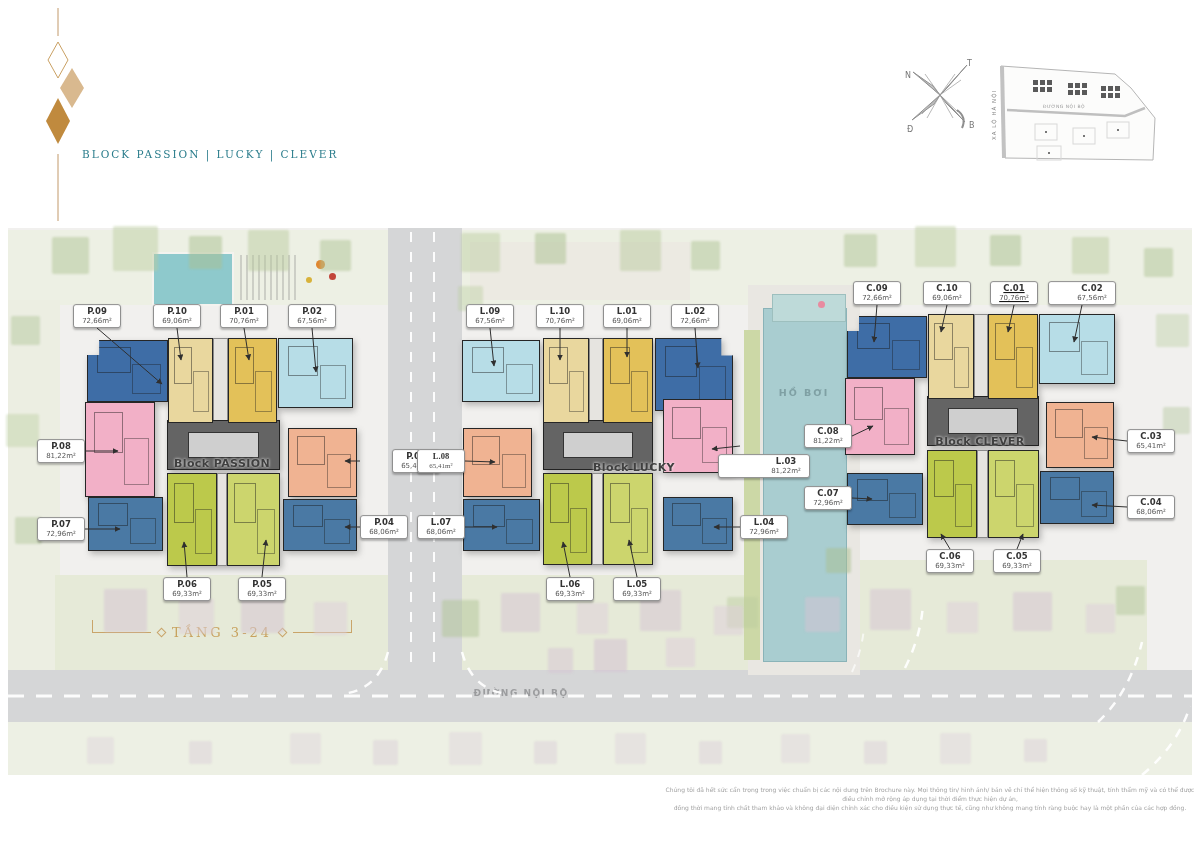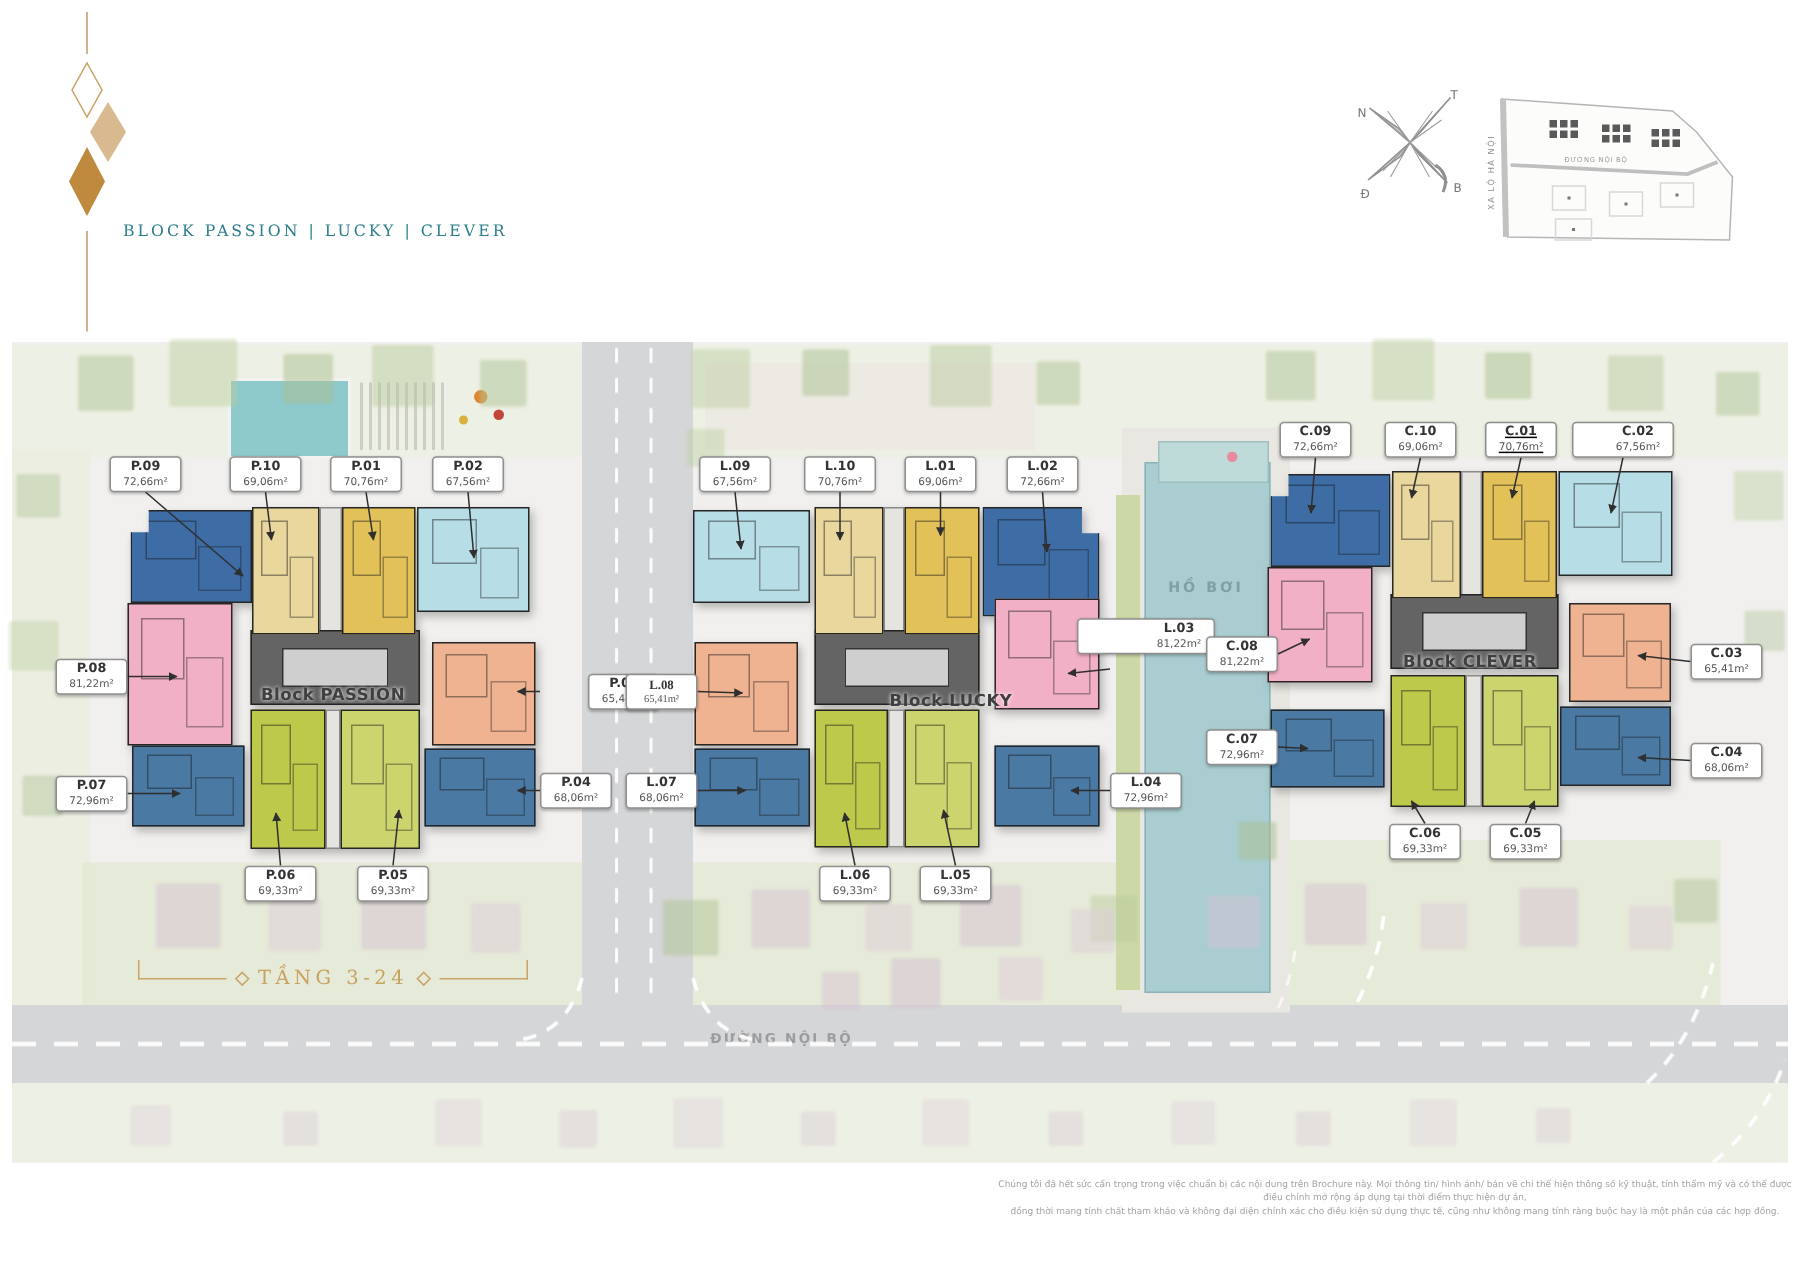--- a/index.html
+++ b/index.html
@@ -250,21 +250,21 @@
       <line x1="8" y1="696" x2="1192" y2="696" stroke-width="3" stroke-dasharray="16 12"></line>
       <path d="M388,652 Q378,690 342,694" stroke-width="2.5" stroke-dasharray="9 8"></path>
       <path d="M462,652 Q472,690 508,694" stroke-width="2.5" stroke-dasharray="9 8"></path>
       <path d="M905,668 Q921,636 923,604" stroke-width="2.5" stroke-dasharray="9 8"></path>
       <path d="M852,672 Q862,650 864,628" stroke-width="2" stroke-dasharray="8 8" opacity=".7"></path>
       <path d="M1098,722 Q1130,692 1142,642" stroke-width="2.5" stroke-dasharray="9 8"></path>
       <path d="M1142,775 Q1178,745 1190,706" stroke-width="2.5" stroke-dasharray="9 8"></path>
     </g>
   </svg>
 
-  <div class="floors" style="left:92px;top:644px;width:260px;">
+  <div class="floors" style="left:92px;top:624px;width:260px;">
     <span class="fl-line l"></span>
     <span class="fl-d"></span>
     <span class="fl-text">TẦNG 3-24</span>
     <span class="fl-d"></span>
     <span class="fl-line r"></span>
   </div>
 
   <div class="trees trees-green"></div>
   <div class="trees trees-pink"></div>
 
@@ -417,21 +417,21 @@
     <span class="c-area">72,66m²</span>
   </div>
   <div class="callout" style="left:441px;top:461px;font-family:Liberation Serif, serif;">
     <span class="c-code">L.08</span>
     <span class="c-area">65,41m²</span>
   </div>
   <div class="callout" style="left:441px;top:527px;">
     <span class="c-code">L.07</span>
     <span class="c-area">68,06m²</span>
   </div>
-  <div class="callout" style="left:764px;top:424px;padding-left:48px;">
+  <div class="callout" style="left:764px;top:466px;padding-left:48px;">
     <span class="c-code">L.03</span>
     <span class="c-area">81,22m²</span>
   </div>
   <div class="callout" style="left:764px;top:527px;">
     <span class="c-code">L.04</span>
     <span class="c-area">72,96m²</span>
   </div>
   <div class="callout" style="left:570px;top:589px;">
     <span class="c-code">L.06</span>
     <span class="c-area">69,33m²</span>

